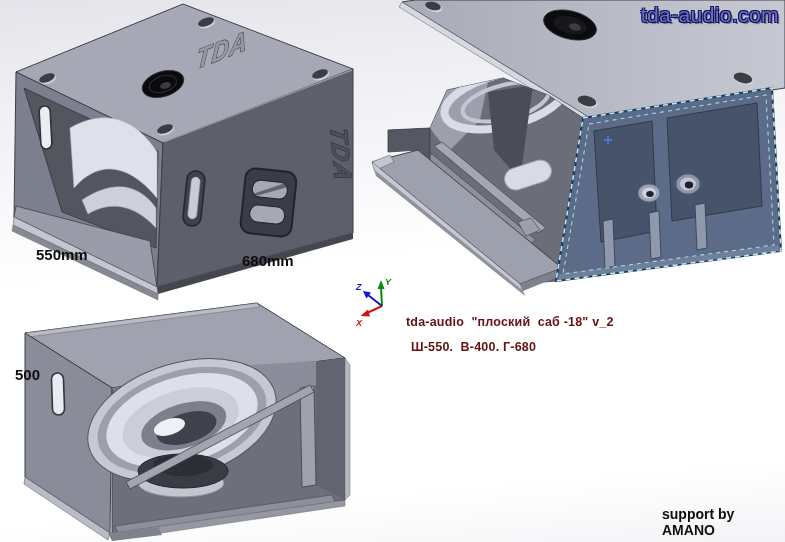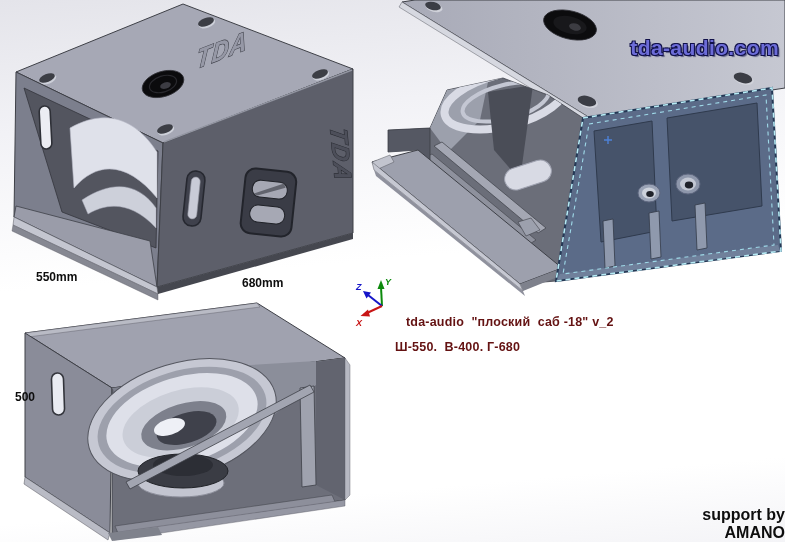--- a/index.html
+++ b/index.html
@@ -2,28 +2,27 @@
 <html><head>
 <meta charset="utf-8">
 <style>
   html,body{margin:0;padding:0;background:#fff;}
   .canvas{
     position:relative;width:785px;height:542px;overflow:hidden;
     background:linear-gradient(175deg,#e4e4ea 0%,#f2f2f6 22%,#ffffff 48%,#ffffff 86%,#f4f4f7 100%);
     font-family:"Liberation Sans",sans-serif;
   }
   .v{position:absolute;}
-  .dim-label{position:absolute;font-weight:bold;font-size:12px;color:#0d0d0d;white-space:pre;margin-top:24px;}
+  .dim-label{position:absolute;font-weight:bold;font-size:15px;color:#0d0d0d;white-space:pre;}
   .note{position:absolute;font-weight:bold;font-size:12.5px;color:#641212;white-space:pre;letter-spacing:.2px;}
-  .support{position:absolute;left:662px;top:506px;font-weight:bold;font-size:16px;color:#0d0d0d;text-align:right;}
+  .support{position:absolute;left:662px;top:506px;font-weight:bold;font-size:14px;color:#0d0d0d;}
   .watermark{
-    position:absolute;top:3px;right:6px;font-size:21px;font-weight:bold;letter-spacing:.4px;
+    position:absolute;top:3px;right:6px;font-size:21px;font-weight:normal;letter-spacing:.4px;
     color:#6c6cd8;
     text-shadow:-1px -1px 0 #11114a,1px -1px 0 #11114a,-1px 1px 0 #11114a,1px 1px 0 #11114a,2px 2px 1px rgba(17,17,74,.55);
-    margin-top:33px;
   }
   svg text{font-family:"Liberation Sans",sans-serif;}
   .logo{fill:#9698a6;stroke:#3f414a;stroke-width:1.1px;font-weight:bold;font-style:italic;letter-spacing:1px;paint-order:stroke;}
   .logo-dark{fill:#4d4f5a;stroke:#2a2c33;stroke-width:1.1px;font-weight:bold;font-style:italic;letter-spacing:2px;paint-order:stroke;}
   .axis-label{font-size:9px;font-style:italic;font-weight:bold;}
 </style>
 </head>
 <body>
 
 <div class="canvas">
@@ -207,16 +206,16 @@
     <text class="axis-label" x="1" y="54" fill="#c81515">X</text>
   </svg>
 
   <div class="watermark">tda-audio.com</div>
 
   <div class="dim-label" style="left:36px;top:246px">550mm</div>
   <div class="dim-label" style="left:242px;top:252px">680mm</div>
   <div class="dim-label" style="left:15px;top:366px">500</div>
 
   <div class="note" style="left:406px;top:315px">tda-audio  "плоский  саб -18" v_2</div>
-  <div class="note" style="left:395px;top:340px">Ш-550.  В-400. Г-680</div>
+  <div class="note" style="left:411px;top:340px">Ш-550.  В-400. Г-680</div>
 
   <div class="support">support by AMANO</div>
 </div>
 
 </body></html>

